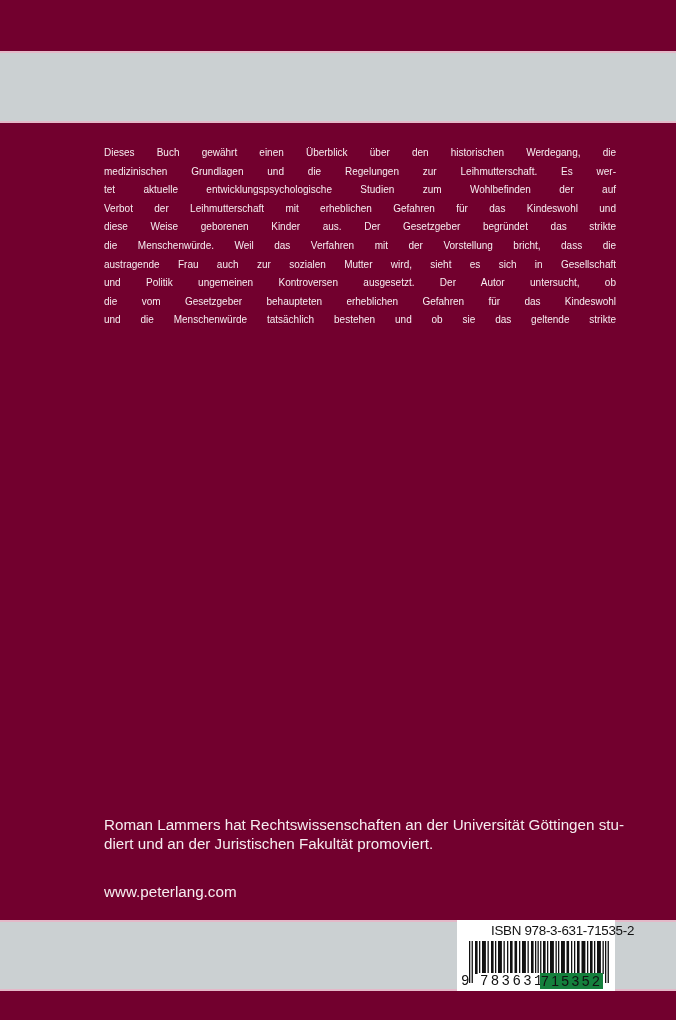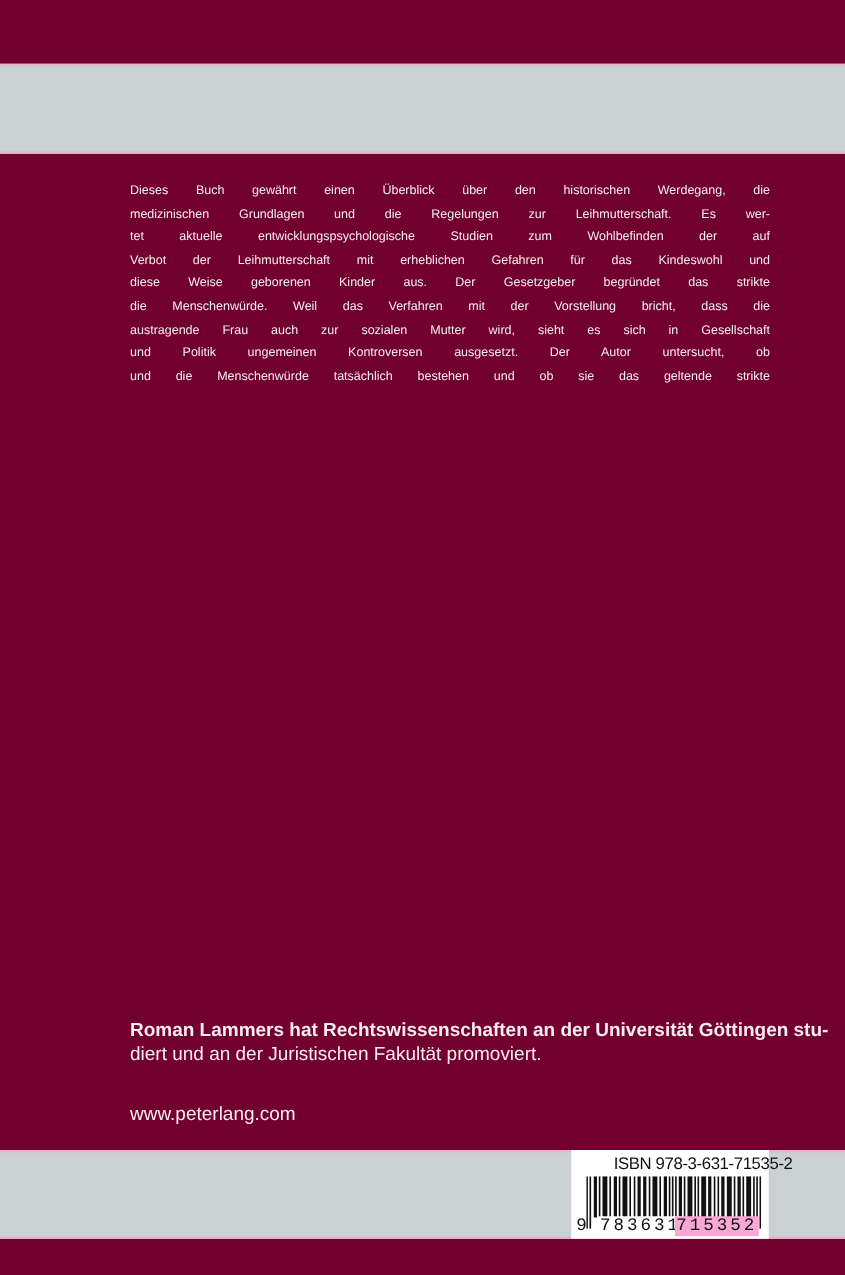--- a/index.html
+++ b/index.html
@@ -20,21 +20,21 @@
     color: #f6ecf0; font-size: 10px; line-height: 18.6px;
     text-align: justify; margin: 0;
   }
   .blurb span { display: block; text-align: justify; text-align-last: justify; white-space: nowrap; }
   .blurb span.last { text-align-last: left; }
   .author {
     position: absolute; left: 104px; top: 815px; width: 512px;
     color: #f6ecf0; font-size: 15.2px; line-height: 19px; margin: 0;
   }
   .author span { display: block; white-space: nowrap; }
-  .author span.full { text-align: justify; text-align-last: justify; font-weight: bold; }
+  .author span.full { text-align: justify; text-align-last: justify; }
   .url {
     position: absolute; left: 104px; top: 883px; color: #f6ecf0;
     font-size: 15.2px; line-height: 18px;
   }
   .barcode-box {
     position: absolute; left: 457px; top: 920px; width: 158px; height: 71px;
     background: #ffffff;
   }
   .isbn-label {
     position: absolute; left: 6px; top: 3px; font-size: 13.4px; color: #111;
@@ -45,38 +45,39 @@
     position: absolute; left: 4px; top: 53px; font-size: 14px; color: #111;
     font-family: "Liberation Mono", monospace;
   }
   .digits-left {
     position: absolute; left: 22px; top: 53px; font-size: 14px; color: #111;
     font-family: "Liberation Mono", monospace; letter-spacing: 2.4px;
     background: #fff; padding: 0 1px;
   }
   .digits-right {
     position: absolute; left: 83px; top: 53px; font-size: 14px; color: #111;
-    font-family: Liberation Mono, monospace; letter-spacing: 2.4px;
-    background: #f9a8d4; padding: 0 1px;
+    font-family: Liberation Sans, sans-serif; letter-spacing: 2.4px;
+    background: #15803d; padding: 0 1px;
   }
 </style>
 </head>
 <body>
 
 <div class="band band-top"></div>
 
 <div class="blurb">
   <span>Dieses Buch gewährt einen Überblick über den historischen Werdegang, die</span>
   <span>medizinischen Grundlagen und die Regelungen zur Leihmutterschaft. Es wer-</span>
   <span>tet aktuelle entwicklungspsychologische Studien zum Wohlbefinden der auf</span>
   <span>Verbot der Leihmutterschaft mit erheblichen Gefahren für das Kindeswohl und</span>
   <span>diese Weise geborenen Kinder aus. Der Gesetzgeber begründet das strikte</span>
   <span>die Menschenwürde. Weil das Verfahren mit der Vorstellung bricht, dass die</span>
   <span>austragende Frau auch zur sozialen Mutter wird, sieht es sich in Gesellschaft</span>
   <span>und Politik ungemeinen Kontroversen ausgesetzt. Der Autor untersucht, ob</span>
+  <span>die vom Gesetzgeber behaupteten erheblichen Gefahren für das Kindeswohl</span>
   <span>und die Menschenwürde tatsächlich bestehen und ob sie das geltende strikte</span>
 </div>
 
 <div class="author">
   <span class="full">Roman Lammers hat Rechtswissenschaften an der Universität Göttingen stu-</span>
   <span>diert und an der Juristischen Fakultät promoviert.</span>
 </div>
 
 <div class="url">www.peterlang.com</div>
 

